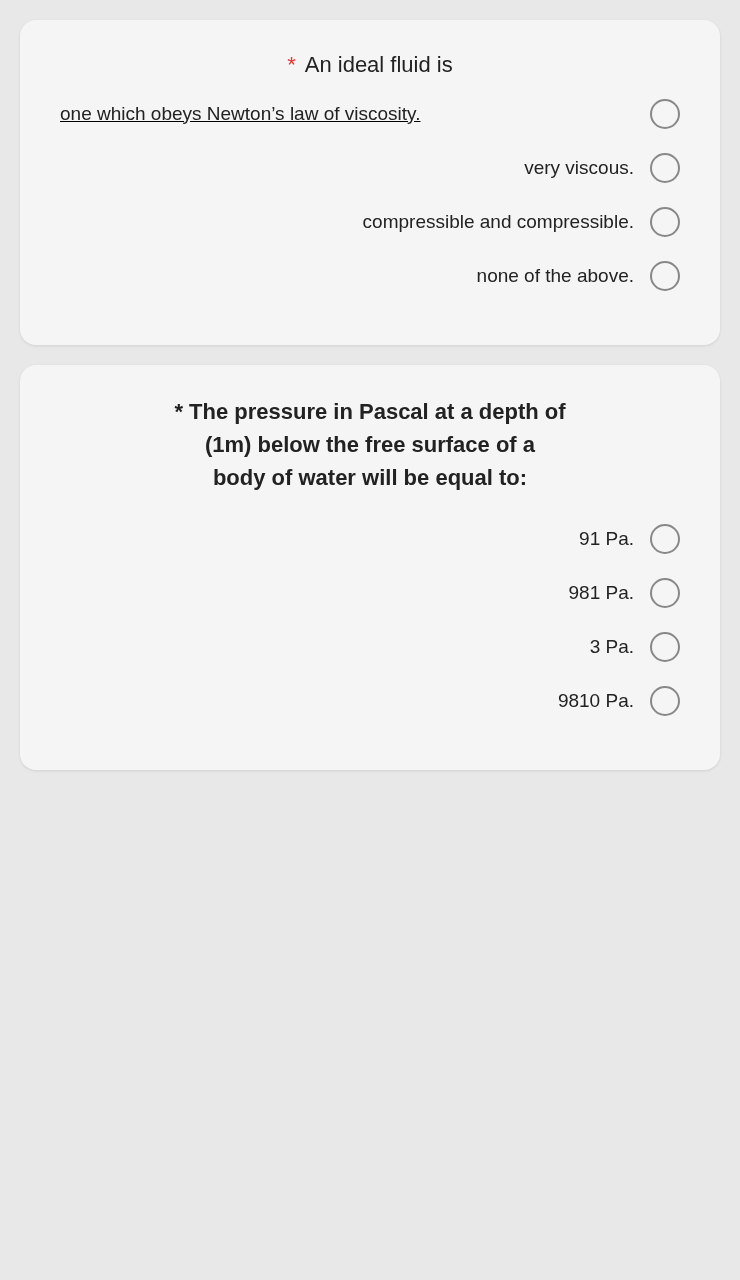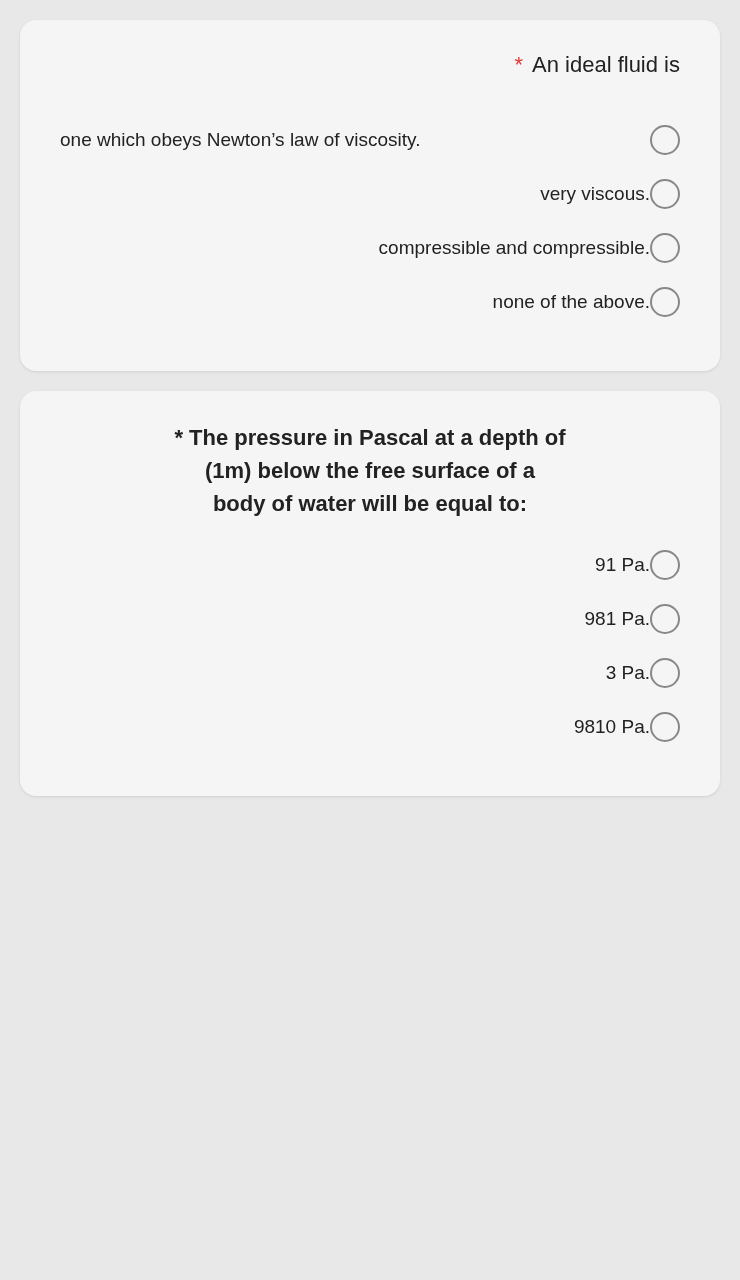--- a/index.html
+++ b/index.html
@@ -22,38 +22,39 @@
 
     .card {
       background-color: #f5f5f5;
       border-radius: 16px;
       padding: 30px 40px;
       width: 100%;
       box-shadow: 0 1px 3px rgba(0,0,0,0.1);
     }
 
     .question-title {
-      text-align: right;
+      text-align: center;
       font-size: 22px;
       font-weight: normal;
       color: #222;
-      margin-bottom: 44px;
+      margin-bottom: 18px;
       line-height: 1.4;
     }
 
     .question-title .required-star {
       color: #e53935;
       margin-right: 4px;
     }
 
     .option-row {
       display: flex;
       align-items: center;
       justify-content: flex-end;
       margin-bottom: 24px;
+      gap: 16px;
     }
 
     .option-label {
       font-size: 19px;
       color: #222;
       text-align: right;
       line-height: 1.4;
     }
 
     .radio-circle {
@@ -66,20 +67,21 @@
       cursor: pointer;
       display: inline-block;
     }
 
     .option-row-left {
       display: flex;
       align-items: center;
       justify-content: flex-end;
       margin-bottom: 24px;
       gap: 29px;
+      text-decoration: underline;
     }
 
     .option-label-left {
       font-size: 19px;
       color: #222;
       text-align: left;
       line-height: 1.4;
       flex: 1;
     }
 

